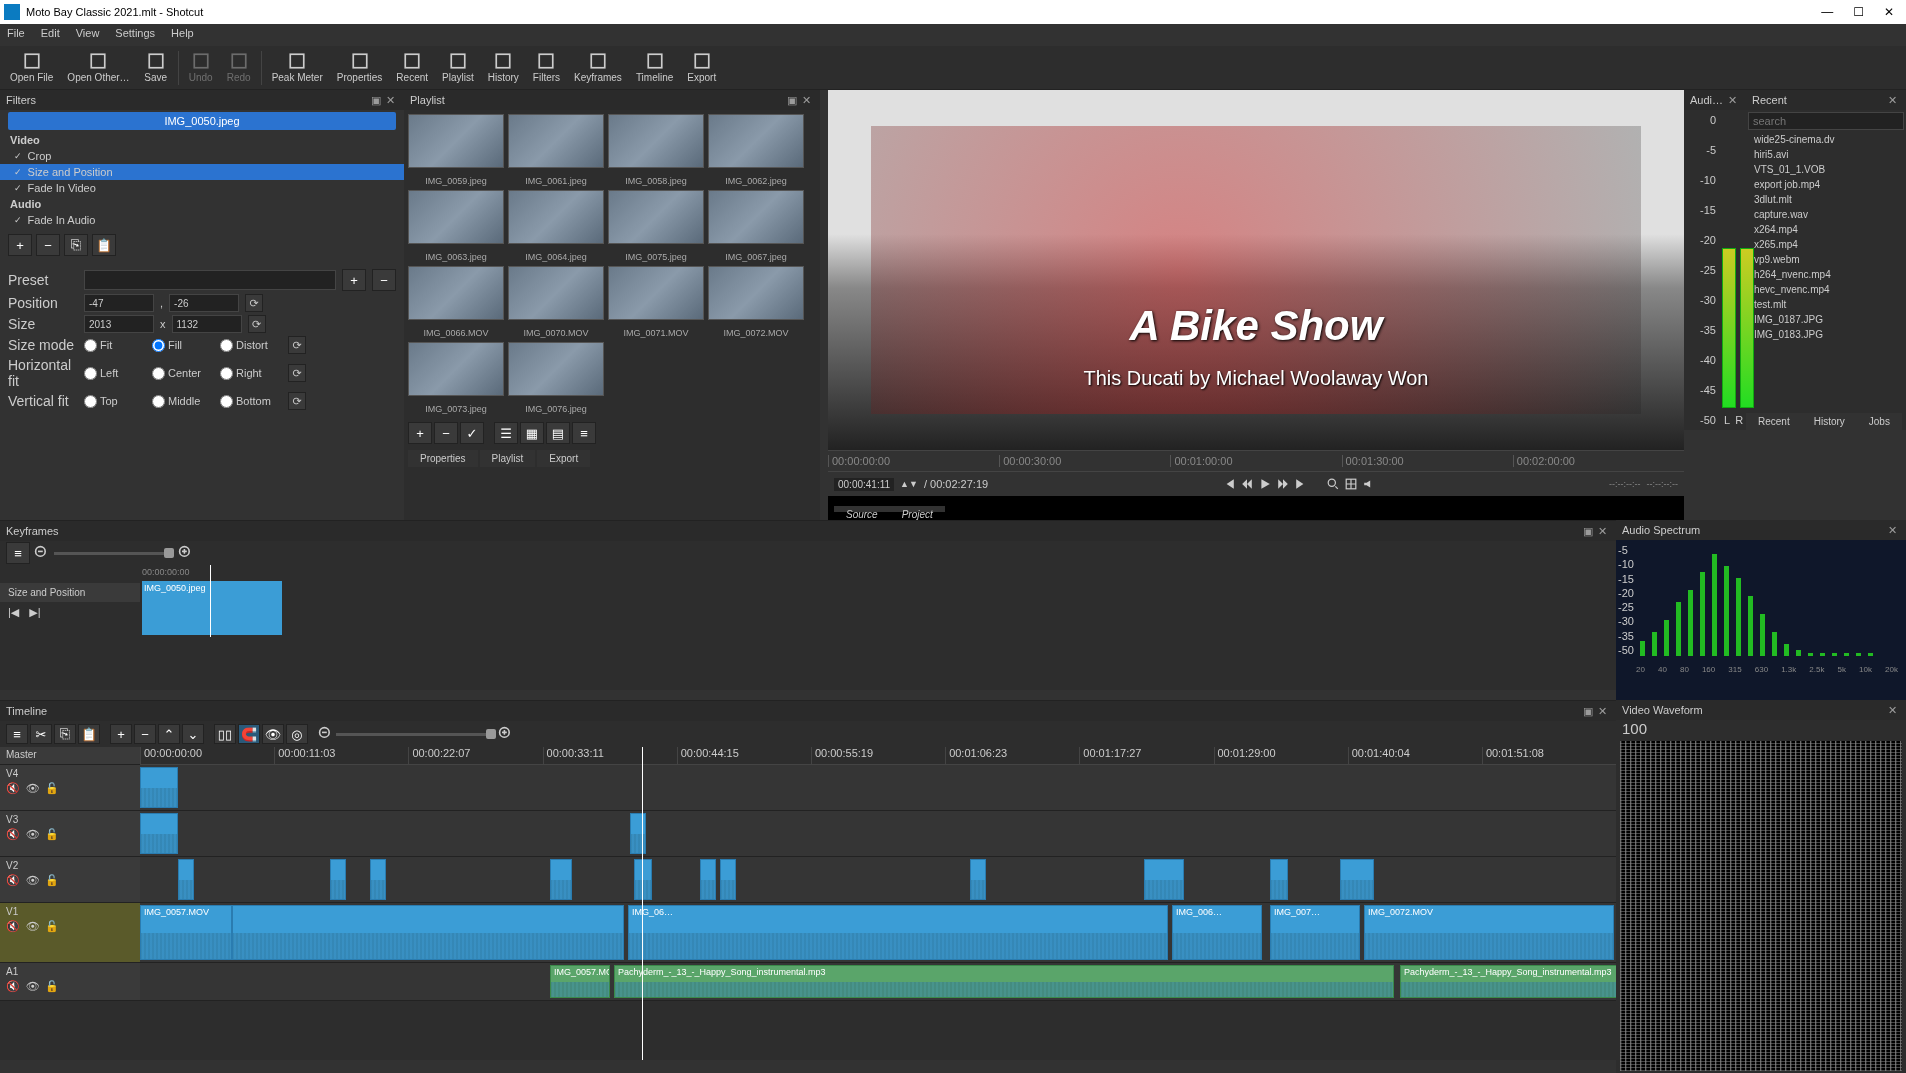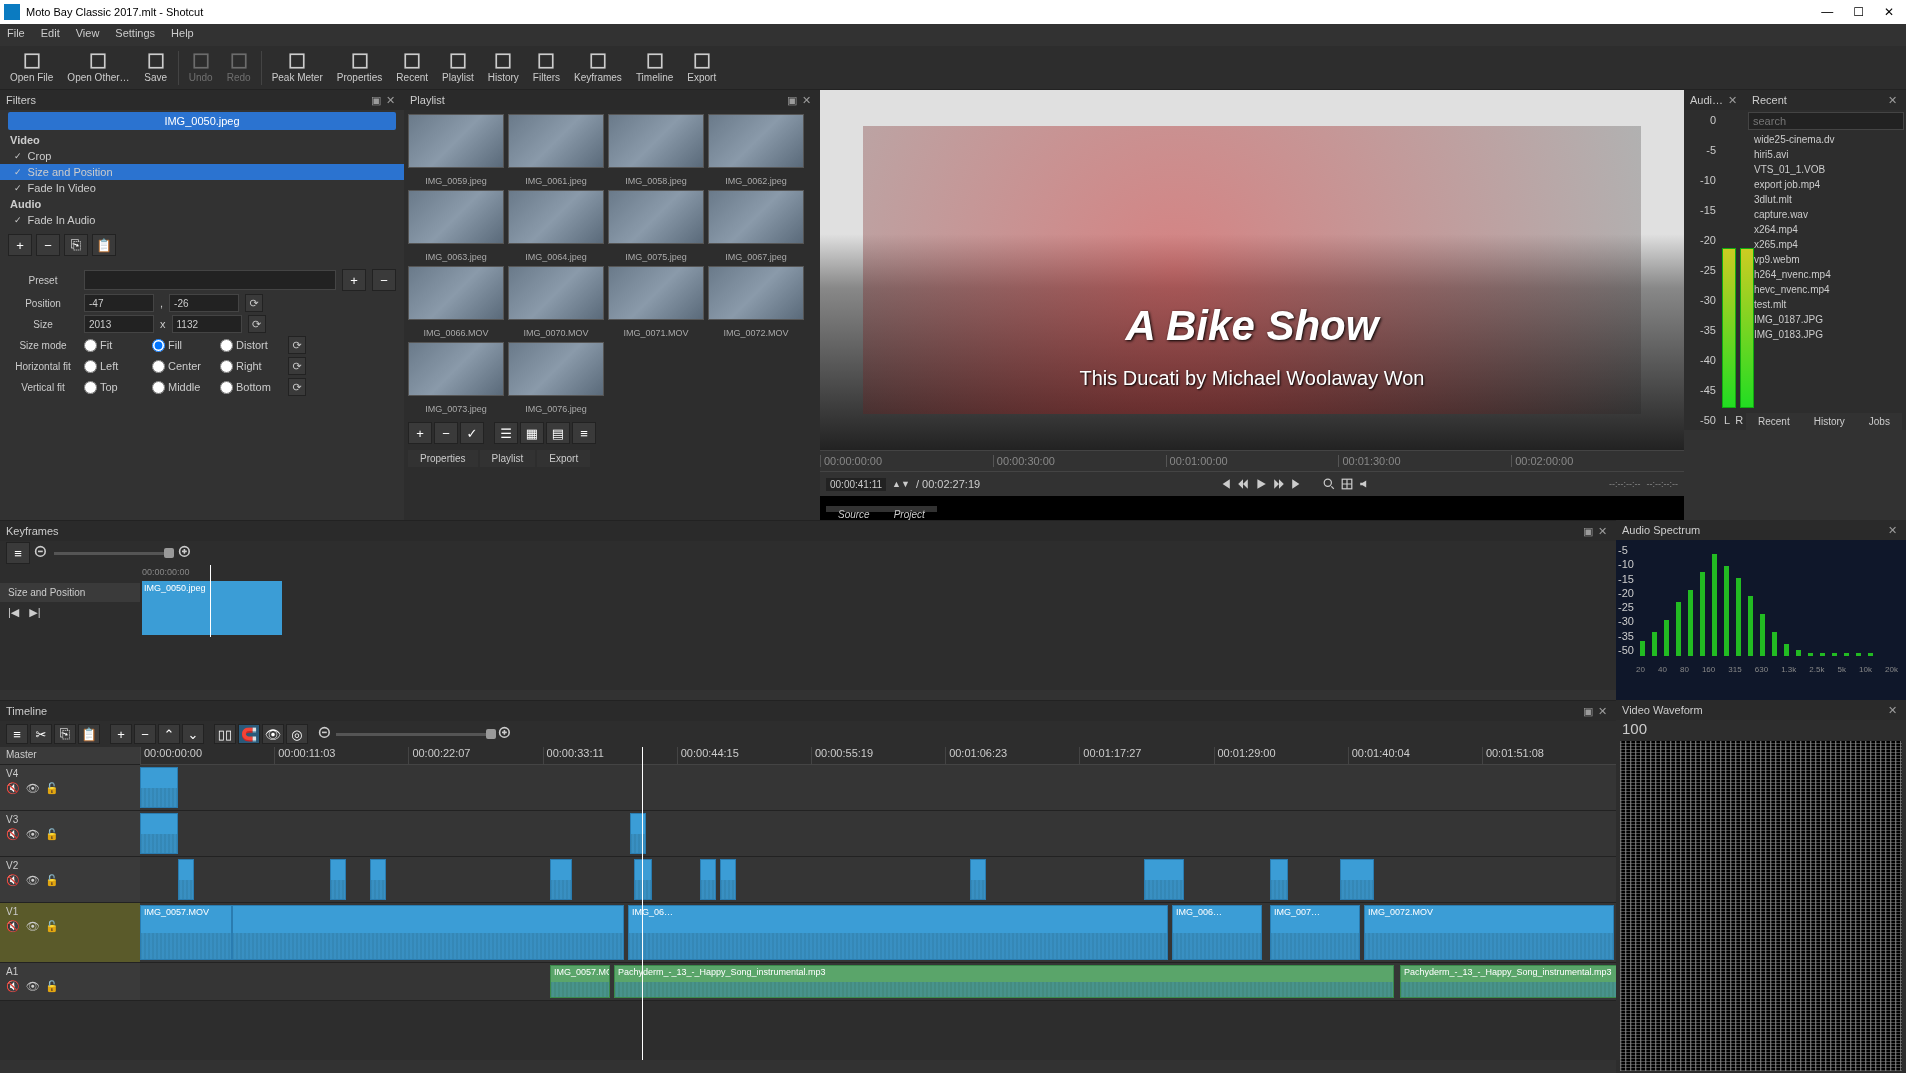--- a/index.html
+++ b/index.html
@@ -25,37 +25,37 @@
 .pane-hdr .picon { width:12px; height:12px; margin-left:3px; cursor:pointer; opacity:.7; }
 .filter-item { background:#2b73d0; color:#fff; padding:3px 8px; margin:2px 8px; text-align:center; border-radius:2px; }
 .filter-grp { padding:2px 10px; font-weight:bold; }
 .filter-row { padding:2px 14px; cursor:pointer; display:flex; align-items:center; gap:6px; }
 .filter-row.sel { background:#2b73d0; color:#fff; }
 .filter-row .chk { font-size:9px; }
 .f-btns { display:flex; gap:4px; padding:6px 8px; }
 .sqbtn { width:24px; height:22px; background:#3a3a3a; border:1px solid #222; display:flex; align-items:center; justify-content:center; cursor:pointer; font-size:13px; color:#fff; }
 .f-form { padding:4px 8px; }
 .frow { display:flex; align-items:center; margin:3px 0; gap:6px; }
-.frow .flbl { width:70px; text-align:center; font-size:10px; }
+.frow .flbl { width:70px; text-align:left; font-size:14px; }
 .frow input[type=text] { background:#222; border:1px solid #444; color:#ccc; width:70px; padding:1px 4px; height:18px; font-size:10px; }
 .frow .sel { flex:1; background:#222; border:1px solid #444; height:20px; }
 .radio { display:flex; align-items:center; gap:3px; margin-right:8px; width:54px; }
 .radio input { margin:0; }
 .resetbtn { width:18px; height:18px; background:#3a3a3a; border:1px solid #222; display:flex; align-items:center; justify-content:center; font-size:11px; }
 
 .playlist-pane { width:416px; background:#2d2d2d; display:flex; flex-direction:column; }
 .thumbs { display:flex; flex-wrap:wrap; gap:4px; padding:4px; overflow:hidden; }
 .thumb { width:96px; display:flex; flex-direction:column; align-items:center; }
 .thumb .img { width:96px; height:54px; background:linear-gradient(135deg,#6a7a8a,#8a9aaa,#5a6a7a); border:1px solid #555; }
 .thumb .cap { font-size:9px; margin-top:8px; color:#aaa; }
 .pl-btns { display:flex; gap:2px; padding:4px; }
 .pl-tabs { display:flex; padding:2px 4px; gap:2px; }
 .pl-tab { padding:3px 12px; background:#323232; cursor:pointer; font-size:10px; }
 
-.preview-pane { flex:1; background:#000; display:flex; flex-direction:column; }
+.preview-pane { flex:1; background:#000; display:flex; flex-direction:column;margin-left:8px; }
 .preview-img { flex:1; background:linear-gradient(to bottom,#e0e0e0 40%,#888 55%,#222 100%); position:relative; display:flex; align-items:flex-end; justify-content:center; }
 .preview-img .bike { position:absolute; top:10%; left:5%; right:5%; bottom:10%; background:radial-gradient(circle at 40% 50%,rgba(200,30,30,.6),rgba(30,30,30,.3)); opacity:.8; }
 .prev-title { position:absolute; bottom:100px; width:100%; text-align:center; font-size:42px; color:#fff; font-weight:600; text-shadow:1px 1px 3px #000; font-style:italic; }
 .prev-sub { position:absolute; bottom:60px; width:100%; text-align:center; font-size:20px; color:#fff; text-shadow:1px 1px 2px #000; }
 .prev-ruler { height:22px; background:#323232; display:flex; font-size:9px; align-items:center; border-top:1px solid #444; border-bottom:1px solid #444; }
 .prev-ruler span { flex:1; border-left:1px solid #555; padding-left:3px; color:#888; }
 .prev-ctrl { height:24px; background:#323232; display:flex; align-items:center; gap:6px; padding:0 6px; }
 .prev-ctrl .tc { background:#222; padding:1px 4px; font-size:10px; }
 .prev-ctrl svg { width:12px; height:12px; cursor:pointer; }
 .prev-tabs { height:24px; display:flex; gap:0; padding:10px 6px;font-style:italic; }
@@ -110,21 +110,21 @@
 
 svg { fill:#ccc; }
 .slider { flex:0 0 120px; height:3px; background:#555; position:relative; }
 .slider::after { content:''; position:absolute; right:0; top:-4px; width:10px; height:10px; background:#999; border-radius:2px; }
 </style>
 </head>
 <body>
 
 <div class="titlebar">
   <div class="ico"></div>
-  <div class="ttl">Moto Bay Classic 2017.mlt - Shotcut</div>
+  <div class="ttl">Moto Bay Classic 2021.mlt - Shotcut</div>
   <div class="wc">
     <span>—</span>
     <span>☐</span>
     <span>✕</span>
   </div>
 </div>
 
 <div class="menubar">
   <span>File</span>
   <span>Edit</span>

